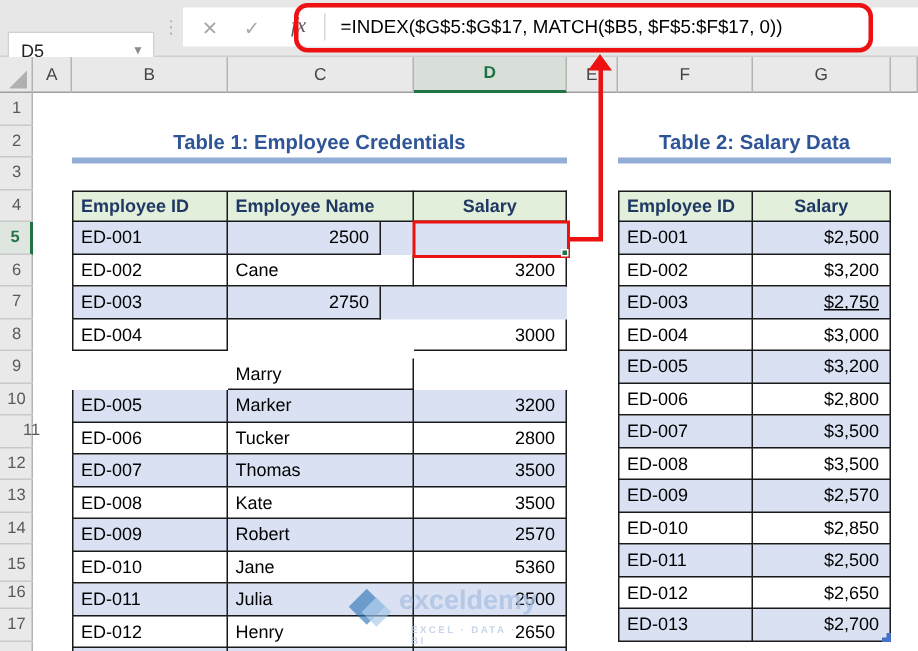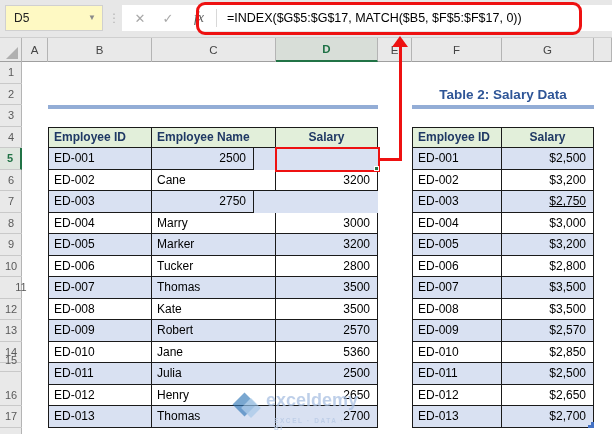--- a/index.html
+++ b/index.html
@@ -3,21 +3,21 @@
 <meta charset="utf-8">
 <style>
   * { margin:0; padding:0; box-sizing:border-box; }
   html,body { background:#fff; }
   .stage {
     position:relative; width:612px; height:434px; overflow:hidden;
     font-family:"Liberation Sans", sans-serif; background:#fff;
   }
   
   .fbar { position:absolute; left:0; top:0; width:612px; height:38px; background:#e7e7e7; border-bottom:1px solid #cfcfcf; }
-  .namebox { position:absolute; left:5px; top:5px; width:98px; height:26px; background:#fef9c3; border:1px solid #d0d0d0;
+  .namebox { position:absolute; left:5px; top:21px; width:98px; height:26px; background:#ffffff; border:1px solid #d0d0d0;
              display:flex; align-items:center; font-size:12px; color:#222; padding-left:8px; }
   .namebox .caret { position:absolute; right:6px; top:7px; font-size:8px; color:#8a8a8a; }
   .dots { position:absolute; left:107px; top:4px; width:14px; height:28px; color:#b5b5b5; font-size:12px;
           display:flex; align-items:center; justify-content:center; letter-spacing:0; }
   .fwhite { position:absolute; left:122px; top:5px; width:490px; height:26px; background:#fff; display:flex; align-items:center; }
   .ic { width:28px; text-align:center; font-size:13px; color:#a8a8a8; }
   .ic.x { margin-left:4px; }
   .fx { width:34px; text-align:center; font-size:14px; font-style:italic; font-family:"Liberation Serif", serif; color:#595959; }
   .fdiv { width:1px; height:18px; background:#d8d8d8; margin-right:10px; }
   .formula { font-size:12.5px; color:#000; white-space:nowrap; }
@@ -109,25 +109,26 @@
       <div class="rh sel" style="top: 148px; height: 21.5px;">5</div>
       <div class="rh" style="top: 169.5px; height: 21.5px;">6</div>
       <div class="rh" style="top: 191px; height: 21.5px;">7</div>
       <div class="rh" style="top: 212.5px; height: 21.5px;">8</div>
       <div class="rh" style="top: 234px; height: 21.5px;">9</div>
       <div class="rh" style="top: 255.5px; height: 21.5px;">10</div>
       <div class="rh" style="top: 277px; height: 21.5px; padding-left: 20px;">11</div>
       <div class="rh" style="top: 298.5px; height: 21.5px;">12</div>
       <div class="rh" style="top: 320px; height: 21.5px;">13</div>
       <div class="rh" style="top: 341.5px; height: 21.5px;">14</div>
-      <div class="rh" style="top: 350px; height: 21.5px;">15</div>
+      <div class="rh" style="top: 366px; height: 21.5px;">15</div>
       <div class="rh" style="top: 384.5px; height: 21.5px;">16</div>
       <div class="rh" style="top: 406px; height: 21.5px;">17</div>
     </div>
 
+  <div class="title" id="t1Title" style="left: 48px; width: 330px; top: 83.5px; height: 21.5px;">Table 1: Employee Credentials</div>
   <div class="underline" id="t1Underline" style="left: 48px; width: 330px; top: 105px;"></div>
 
   <div class="title" id="t2Title" style="left: 412px; width: 182px; top: 83.5px; height: 21.5px;">Table 2: Salary Data</div>
   <div class="underline" id="t2Underline" style="left: 412px; width: 182px; top: 105px;"></div>
 
   <div class="xtable" id="table1" style="left: 48px; top: 126.5px;">
       <div class="t-row head first">
         <div class="t-cell" style="width: 104px;">Employee ID</div>
         <div class="t-cell" style="width: 124px;">Employee Name</div>
         <div class="t-cell center" style="width: 102px;">Salary</div>
@@ -140,21 +141,21 @@
         <div class="t-cell" style="width: 104px;">ED-002</div>
         <div class="t-cell" style="width: 124px;">Cane</div>
         <div class="t-cell right" style="width: 102px;">3200</div>
       </div>
       <div class="t-row stripe">
         <div class="t-cell" style="width: 104px;">ED-003</div>
         <div class="t-cell right" style="width: 102px;">2750</div>
       </div>
       <div class="t-row ">
         <div class="t-cell" style="width: 104px;">ED-004</div>
-        <div class="t-cell" style="width: 124px;">Marry</div>
+        <div class="t-cell" style="width: 124px; margin-top: 26px;">Marry</div>
         <div class="t-cell right" style="width: 102px;">3000</div>
       </div>
       <div class="t-row stripe">
         <div class="t-cell" style="width: 104px;">ED-005</div>
         <div class="t-cell" style="width: 124px;">Marker</div>
         <div class="t-cell right" style="width: 102px;">3200</div>
       </div>
       <div class="t-row ">
         <div class="t-cell" style="width: 104px;">ED-006</div>
         <div class="t-cell" style="width: 124px;">Tucker</div>

